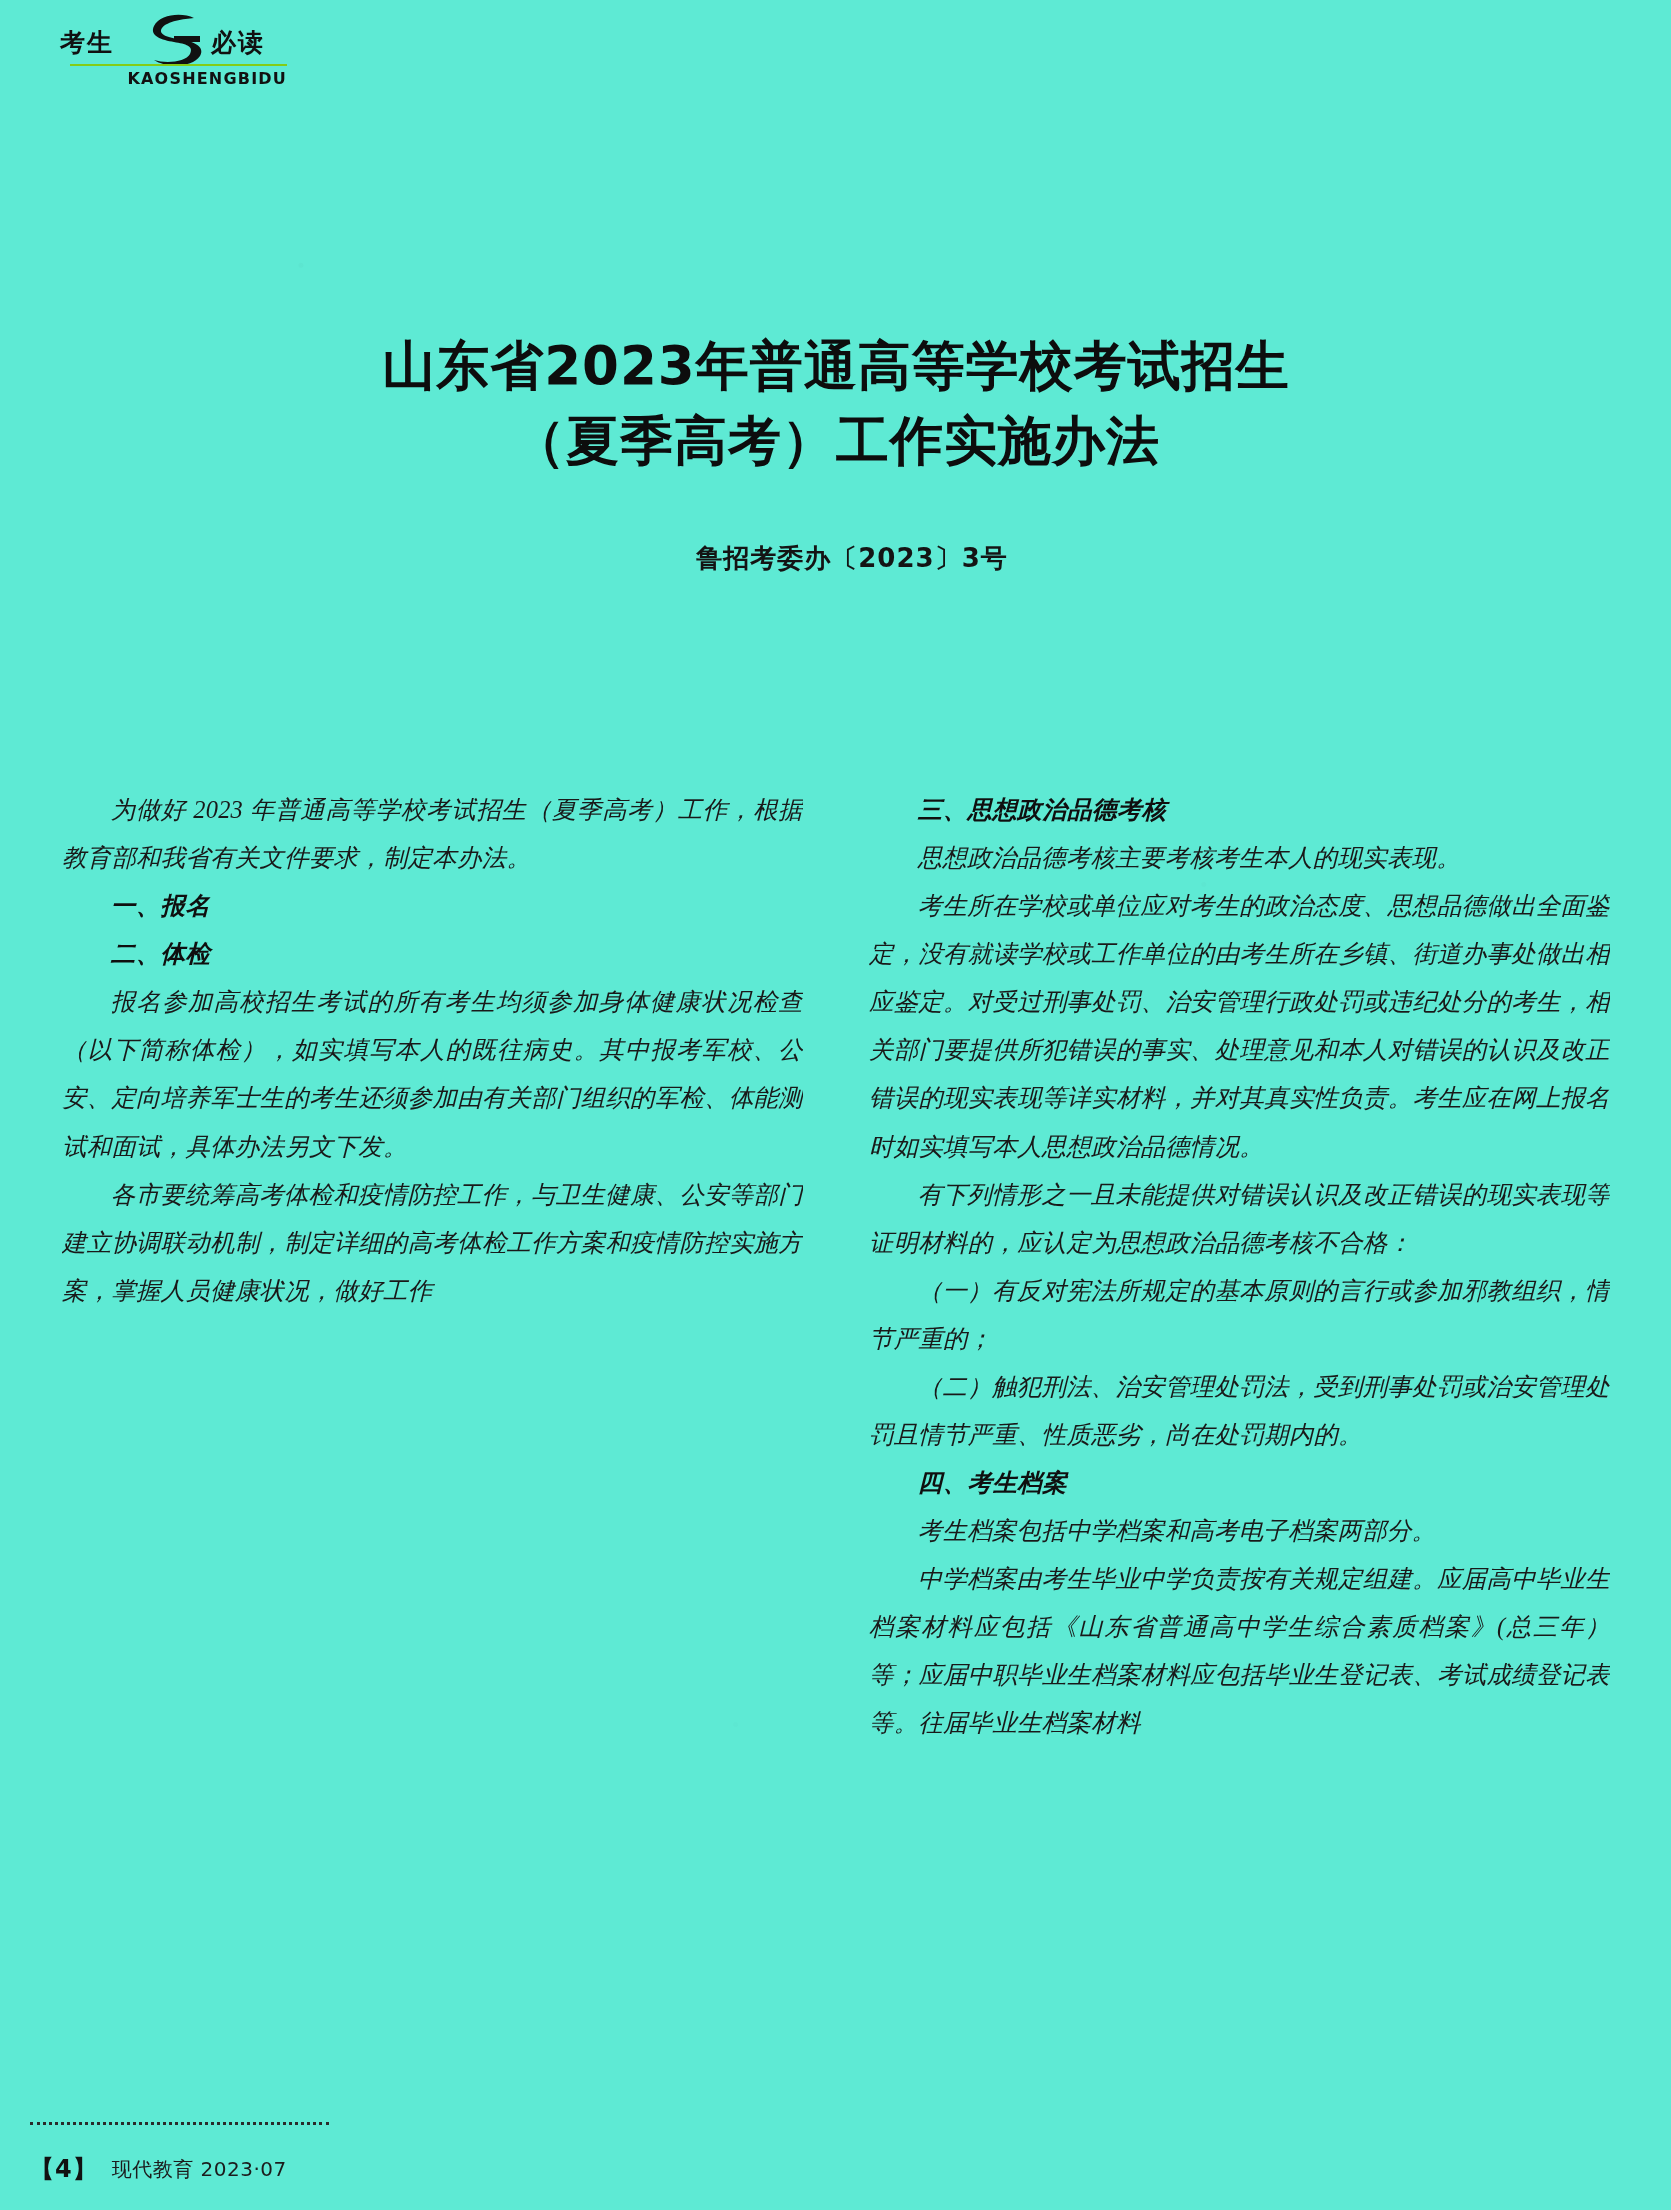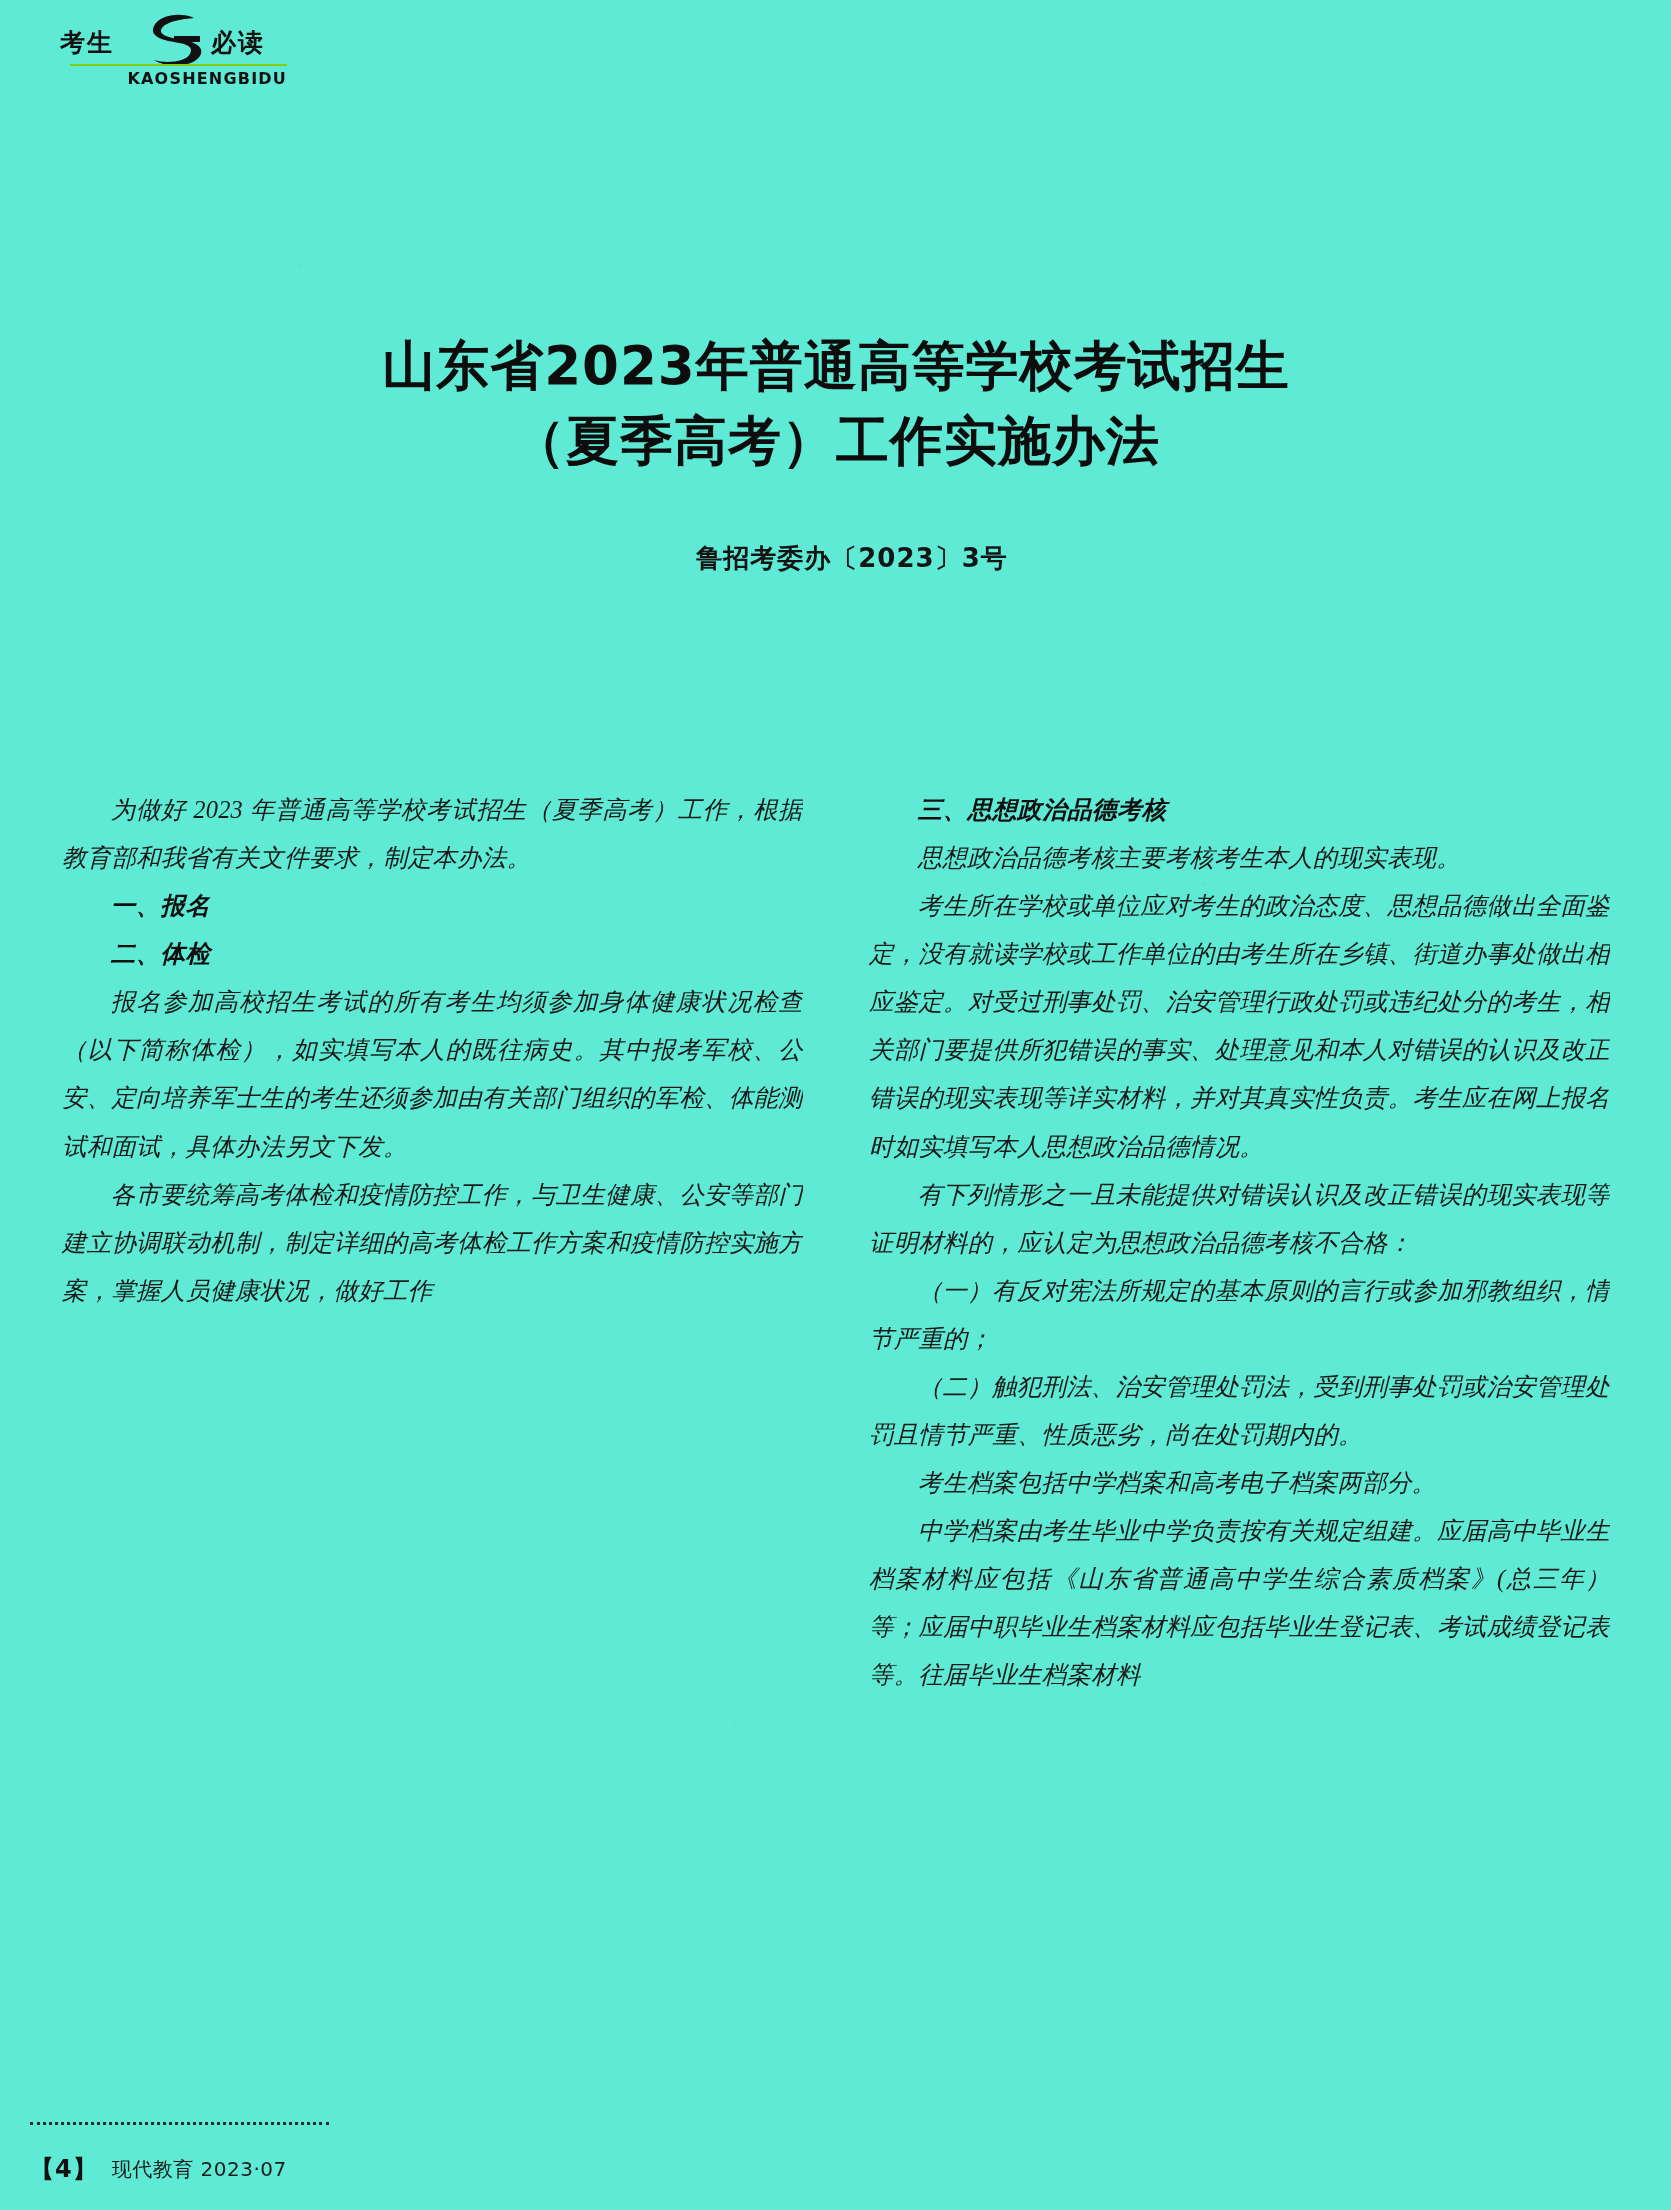--- a/index.html
+++ b/index.html
@@ -200,20 +200,21 @@
         <p class="para">报名参加高校招生考试的所有考生均须参加身体健康状况检查（以下简称体检），如实填写本人的既往病史。其中报考军校、公安、定向培养军士生的考生还须参加由有关部门组织的军检、体能测试和面试，具体办法另文下发。</p>
         <p class="para">各市要统筹高考体检和疫情防控工作，与卫生健康、公安等部门建立协调联动机制，制定详细的高考体检工作方案和疫情防控实施方案，掌握人员健康状况，做好工作</p>
       </div>
     <div class="col" id="col-right">
         <p class="heading">三、思想政治品德考核</p>
         <p class="para">思想政治品德考核主要考核考生本人的现实表现。</p>
         <p class="para">考生所在学校或单位应对考生的政治态度、思想品德做出全面鉴定，没有就读学校或工作单位的由考生所在乡镇、街道办事处做出相应鉴定。对受过刑事处罚、治安管理行政处罚或违纪处分的考生，相关部门要提供所犯错误的事实、处理意见和本人对错误的认识及改正错误的现实表现等详实材料，并对其真实性负责。考生应在网上报名时如实填写本人思想政治品德情况。</p>
         <p class="para">有下列情形之一且未能提供对错误认识及改正错误的现实表现等证明材料的，应认定为思想政治品德考核不合格：</p>
         <p class="para">（一）有反对宪法所规定的基本原则的言行或参加邪教组织，情节严重的；</p>
         <p class="para">（二）触犯刑法、治安管理处罚法，受到刑事处罚或治安管理处罚且情节严重、性质恶劣，尚在处罚期内的。</p>
+        <p class="heading">四、考生档案</p>
         <p class="para">考生档案包括中学档案和高考电子档案两部分。</p>
         <p class="para">中学档案由考生毕业中学负责按有关规定组建。应届高中毕业生档案材料应包括《山东省普通高中学生综合素质档案》(总三年）等；应届中职毕业生档案材料应包括毕业生登记表、考试成绩登记表等。往届毕业生档案材料</p>
       </div>
   </div>
 
   <div class="footer-rule"></div>
   <div class="footer">
     <span class="page-num">【4】</span>
     <span class="footer-text">现代教育  2023·07</span>
   </div>

